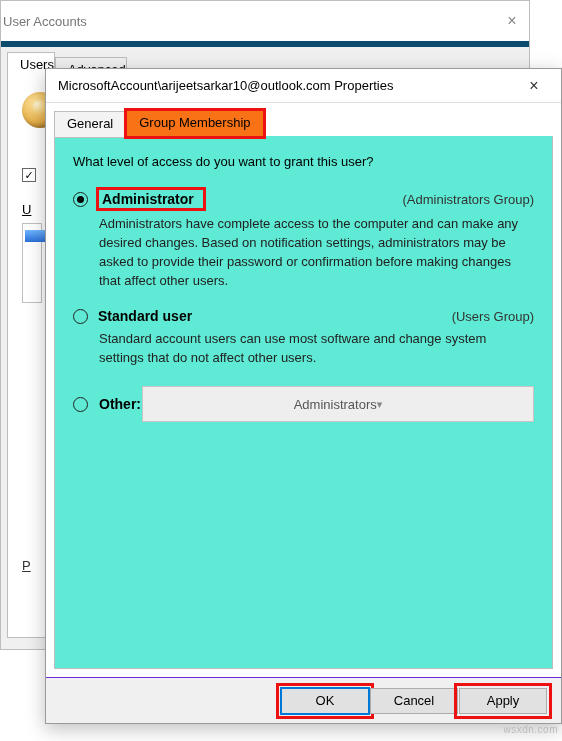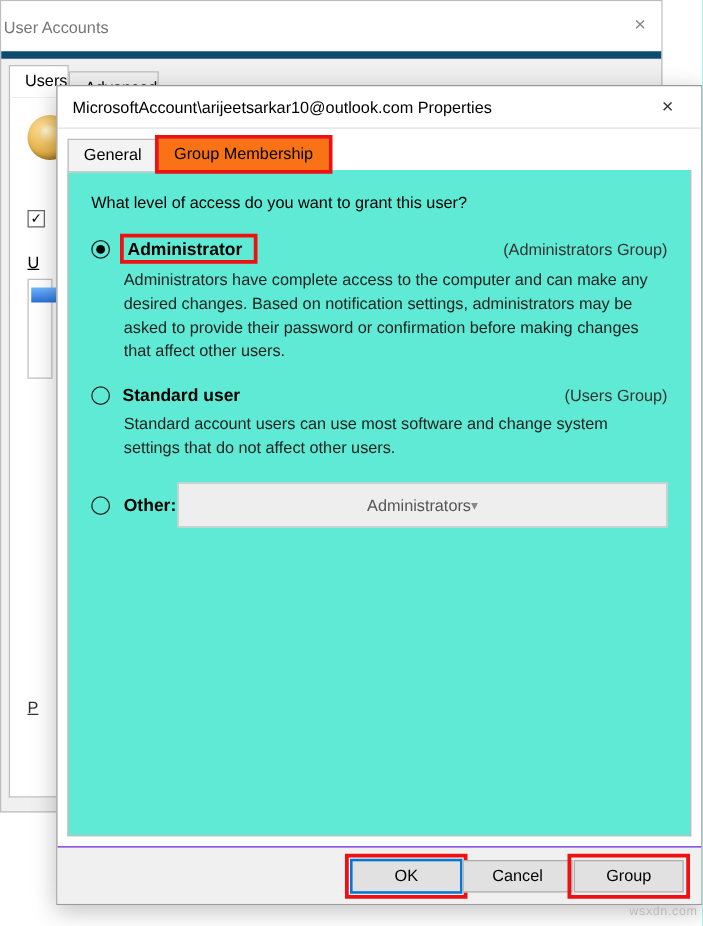--- a/index.html
+++ b/index.html
@@ -251,18 +251,18 @@
       </div>
     </div>
   </div>
 
   <div class="child-footer">
     <span class="btn-hl">
       <span class="win-btn default">OK</span>
     </span>
     <span class="win-btn">Cancel</span>
     <span class="btn-hl">
-      <span class="win-btn">Group</span>
+      <span class="win-btn">Apply</span>
     </span>
   </div>
 </div>
 
 <div class="watermark">wsxdn.com</div>
 
 </body></html>

